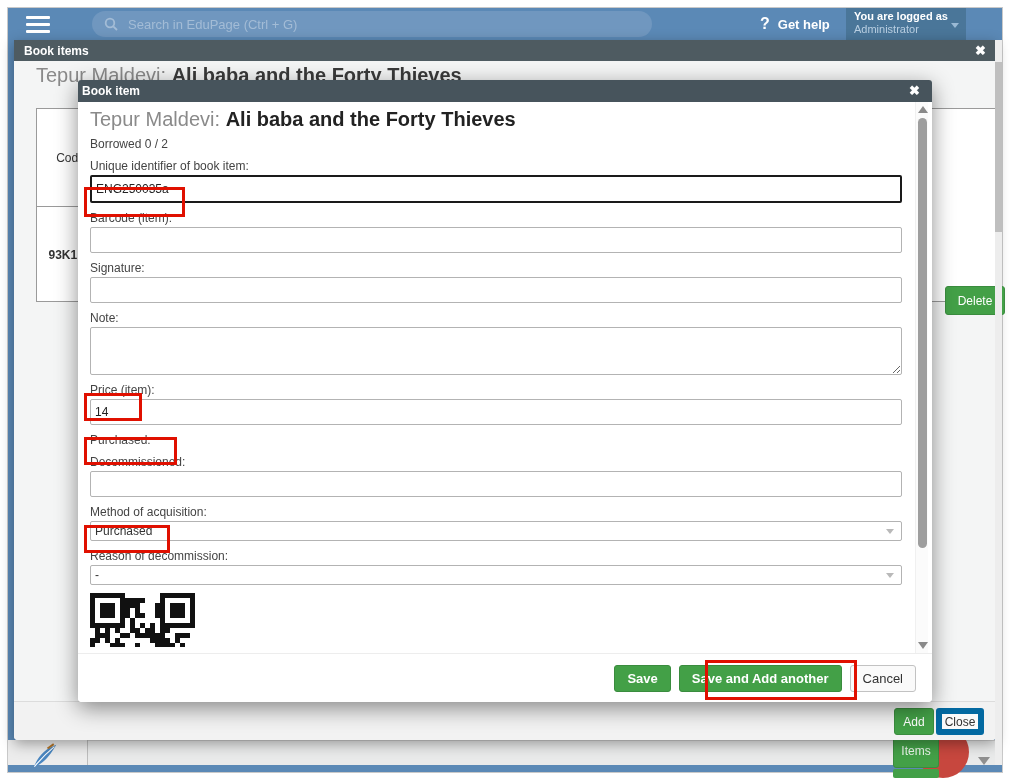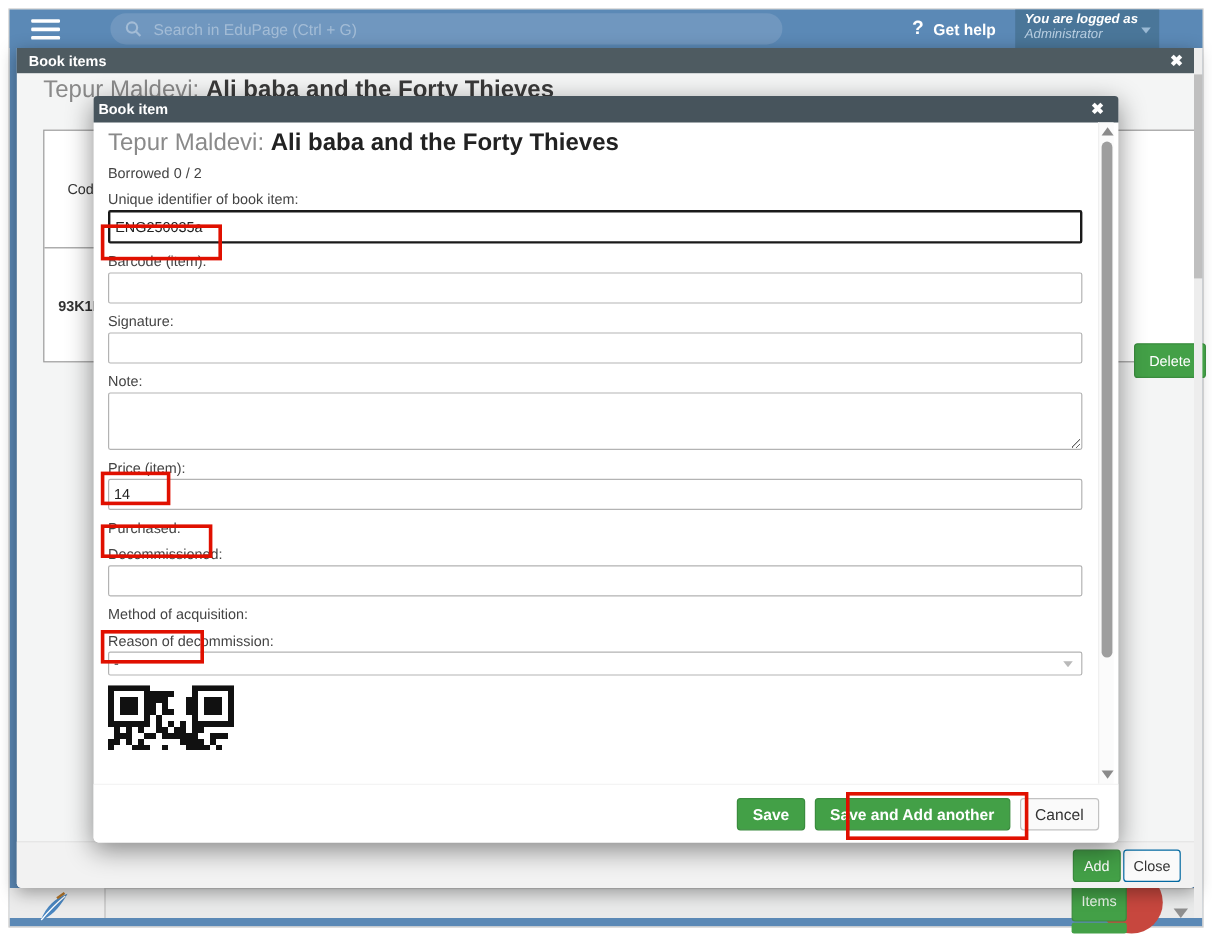--- a/index.html
+++ b/index.html
@@ -11,21 +11,21 @@
   .topbar { left:8px; top:8px; width:994px; height:32px; background:#5b89b6; display:flex; align-items:center; }
   .hamburger { margin-left:18px; width:24px; height:17px; display:flex; flex-direction:column; justify-content:space-between; cursor:pointer; }
   .hamburger span { display:block; height:3px; background:#fff; border-radius:1px; }
   .search-pill { margin-left:42px; width:560px; height:26px; background:#7097bf; border-radius:13px; display:flex; align-items:center; padding:0 12px; }
   .search-pill svg { flex:0 0 auto; }
   .search-input { background:transparent; border:none; outline:none; color:#aac1d8; font-size:13px; margin-left:10px; width:480px; }
   .search-input::placeholder { color:#a3bcd6; }
   .gethelp { position:absolute; left:752px; top:0; height:32px; display:flex; align-items:center; color:#fff; cursor:pointer; }
   .gethelp .qmark { font-weight:bold; font-size:16px; margin-right:8px; }
   .gethelp .ghlabel { font-weight:bold; font-size:13px; }
-  .logged-box { position:absolute; left:838px; top:0; width:120px; height:40px; background:#4a7699; padding:2px 8px 4px 8px; cursor:pointer;font-style:italic; }
+  .logged-box { position:absolute; left:838px; top:0; width:120px; height:40px; background:#4a7699; padding:2px 8px 4px 8px; cursor:pointer; }
   .logged-line1 { color:#fff; font-size:11px; font-weight:bold; }
   .logged-line2 { color:#b9cfe2; font-size:11px; margin-top:1px; }
   .logged-caret { position:absolute; right:7px; top:15px; width:0; height:0; border-left:4px solid transparent; border-right:4px solid transparent; border-top:5px solid #9ab9d4; }
 
   
   .page-under { left:8px; top:740px; width:988px; height:25px; background:#e9eaea; border-top:1px solid #cfcfcf; }
   .quill-cell { left:8px; top:740px; width:80px; height:25px; border-right:1px solid #bdbdbd; background:#ececec; }
   .quill-icon { left:30px; top:741px; width:30px; height:30px; }
   .items-btn { left:893px; top:731px; width:46px; height:37px; background:#43a047; border:1px solid #3a8c3e; border-radius:3px; color:#eaf5ea; font-size:12px; text-align:center; padding-top:12px; cursor:pointer; }
   .red-bubble { left:917px; top:726px; width:52px; height:52px; border-radius:50%; background:#c7473e; }
@@ -38,21 +38,21 @@
   .dialog-title { color:#fff; font-size:12px; font-weight:bold; }
   .dialog-close { position:absolute; right:10px; top:3px; color:#fff; font-size:13px; font-weight:bold; cursor:pointer; }
   .dialog-heading { position:absolute; left:22px; top:24px; font-size:20px; color:#8a8a8a; white-space:nowrap; }
   .dialog-heading b { color:#3a3a3a; }
   .bg-table { position:absolute; left:22px; top:68px; width:963px; height:194px; border:1px solid #9a9a9a; background:#fff; }
   .bg-table .col-head { position:absolute; left:0; top:0; width:68px; height:98px; border-right:1px solid #9a9a9a; border-bottom:1px solid #9a9a9a; display:flex; align-items:center; justify-content:center; font-size:12px; color:#333; }
   .bg-table .col-cell { position:absolute; left:0; top:98px; width:68px; height:96px; border-right:1px solid #9a9a9a; display:flex; align-items:center; justify-content:center; font-size:12px; font-weight:bold; color:#333; }
   .delete-btn { left:908px; top:177px; width:60px; height:29px; background:#43a047; border:1px solid #3a8c3e; border-radius:3px; color:#fff; font-size:12px; display:flex; align-items:center; justify-content:center; cursor:pointer; }
   .dialog-footer { position:absolute; left:0; bottom:0; width:100%; height:39px; background:#f2f2f2; border-top:1px solid #dcdcdc; border-radius:0 0 4px 4px; }
   .add-btn { position:absolute; right:62px; top:6px; width:40px; height:27px; background:#43a047; border:1px solid #3a8c3e; border-radius:3px; color:#fff; font-size:12px; cursor:pointer; }
-  .close-btn { position:absolute; right:12px; top:6px; width:48px; height:27px; background:#fafafa; border:1px solid #0369a1; border-radius:3px; color:#333; font-size:12px; cursor:pointer; }
+  .close-btn { position:absolute; right:12px; top:6px; width:48px; height:27px; background:#fafafa; border:6px solid #0369a1; border-radius:3px; color:#333; font-size:12px; cursor:pointer; }
   .dialog-scrollbar { left:995px; top:40px; width:7px; height:725px; background:#ededed; }
   .dialog-scroll-thumb { position:absolute; left:0; top:22px; width:7px; height:170px; background:#bfbfbf; cursor:pointer; }
 
   
   .modal { left:78px; top:80px; width:854px; height:622px; background:#fff; box-shadow:0 6px 22px rgba(0,0,0,.45); border-radius:3px 3px 4px 4px; }
   .modal-header { position:absolute; left:0; top:0; width:100%; height:22px; background:#47545c; border-radius:3px 3px 0 0; display:flex; align-items:center; padding:0 4px; }
   .modal-title { color:#fff; font-size:12px; font-weight:bold; }
   .modal-close { position:absolute; right:12px; top:3px; color:#fff; font-size:13px; font-weight:bold; cursor:pointer; }
   .modal-content { position:absolute; left:0; top:22px; width:826px; height:551px; padding:6px 12px 0 12px; overflow:hidden; }
   .modal-heading { font-size:20px; color:#8a8a8a; margin-bottom:6px; white-space:nowrap; }
@@ -166,20 +166,24 @@
 
     <div class="flabel">Price (item):</div>
     <input class="fi" value="14" style="">
 
     <div class="flabel">Purchased:</div>
 
     <div class="flabel">Decommissioned:</div>
     <input class="fi" value="" style="">
 
     <div class="flabel">Method of acquisition:</div>
+    <div class="fselect">
+      <span>Purchased</span>
+      <span class="sel-caret"></span>
+    </div>
 
     <div class="flabel">Reason of decommission:</div>
     <div class="fselect">
       <span>-</span>
       <span class="sel-caret"></span>
     </div>
 
     <div class="qr-wrap"><svg width="105" height="105" xmlns="http://www.w3.org/2000/svg" shape-rendering="crispEdges" fill="#111">
           <rect x="0" y="0" width="5" height="5"></rect>
           <rect x="5" y="0" width="5" height="5"></rect>

